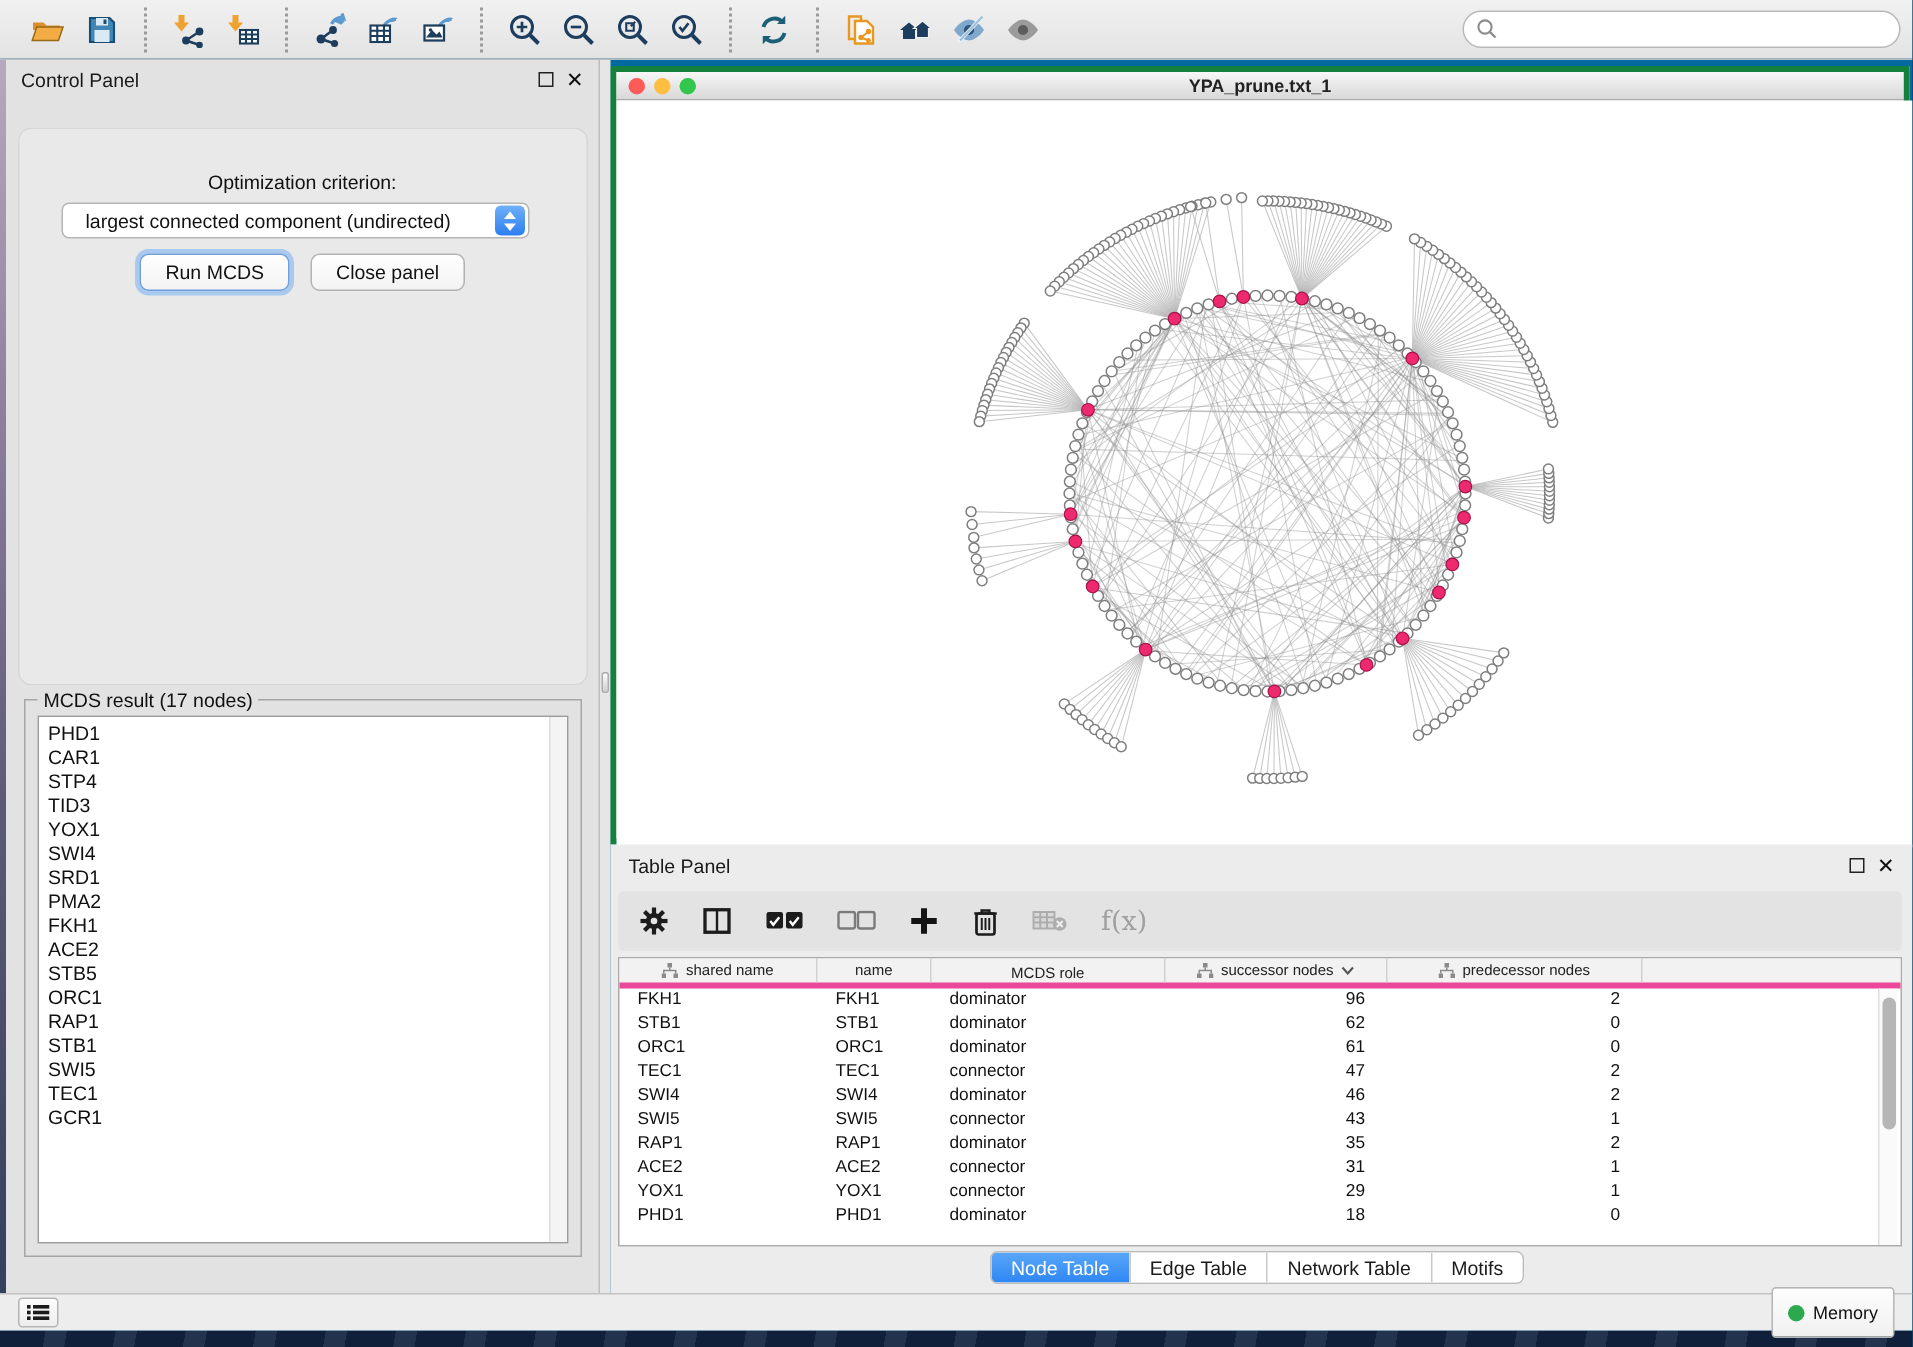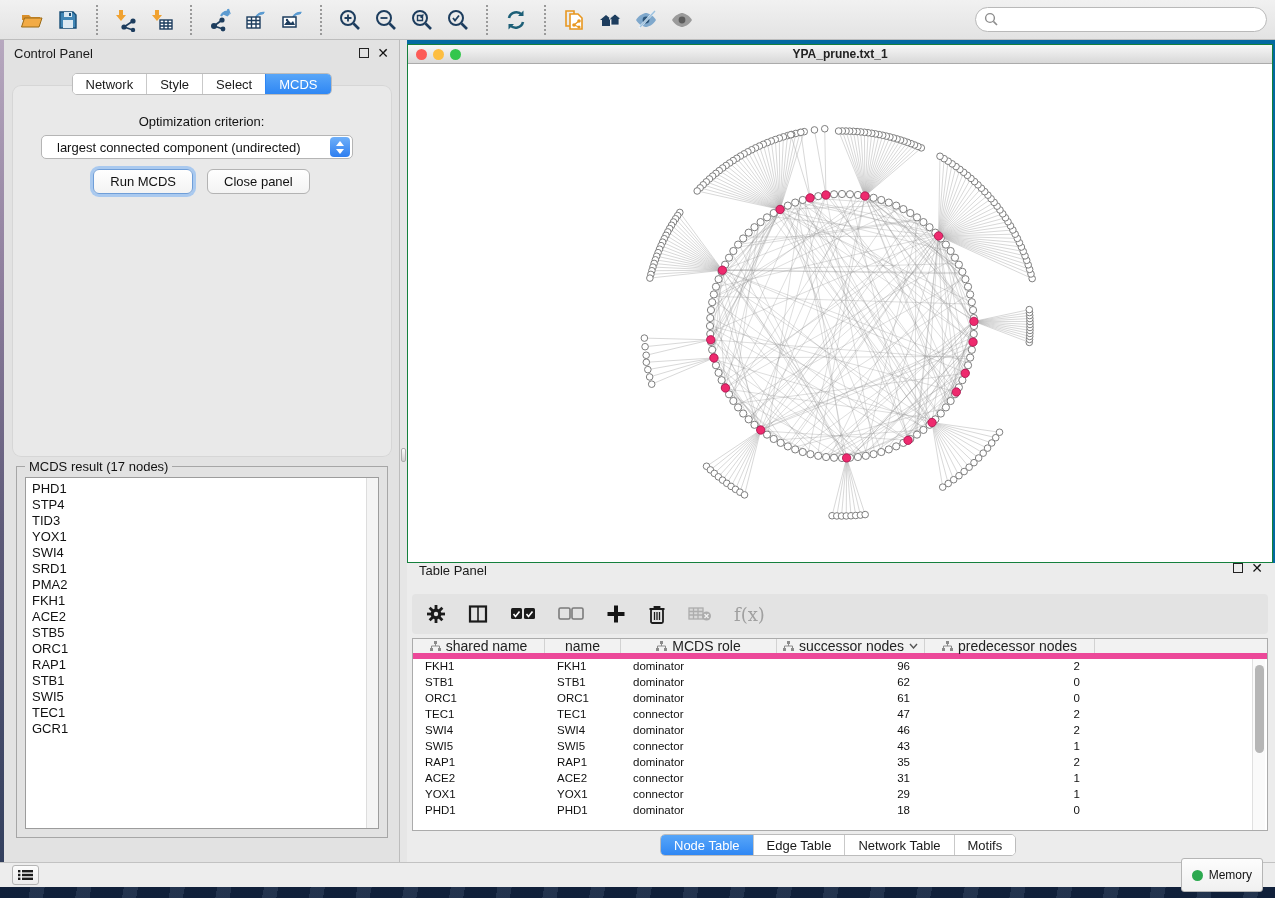--- a/index.html
+++ b/index.html
@@ -65,46 +65,46 @@
   .result-items { flex:1; padding:3px 0 0 6px; font-size:13px; line-height:16px; color:#111; }
   .result-scroll { width:12px; background:#f4f4f4; border-left:1px solid #ddd; }
 
   
   .vsplit { position:absolute; left:400px; top:40px; width:7px; height:822px; background:#e6e6e6; }
   .vsplit .grip { position:absolute; left:1px; top:408px; width:5px; height:14px;
     background:linear-gradient(#fdfdfd,#cfcfcf); border:1px solid #adadad; border-radius:2px; }
 
   
   .net-window { position:absolute; left:407px; top:44px; width:866px; height:519px;
-    border:1px solid #15803d; background:#fff; }
+    border:4px solid #15803d; background:#fff; }
   .net-titlebar { height:19px; background:linear-gradient(#f7f7f7,#d8d8d8);
     border-bottom:1px solid #ababab; display:flex; align-items:center; position:relative; }
   .lights { display:flex; gap:6px; margin-left:8px; }
   .light { width:11px; height:11px; border-radius:50%; }
   .net-title { position:absolute; left:0; right:0; text-align:center; font-size:12px; font-weight:700; color:#222; }
   .net-canvas { position:absolute; left:0; top:19px; width:864px; height:498px; background:#fff; }
 
   
   .table-panel { position:absolute; left:407px; top:563px; width:868px; height:299px; background:#ececec; }
-  .tp-header { height:28px; display:flex; align-items:flex-start; padding:0 12px;gap:32px; }
+  .tp-header { height:28px; display:flex; align-items:center; padding:0 12px;gap:32px; }
   .tp-title { font-size:13px; color:#1a1a1a; }
   .tp-toolbar { position:absolute; left:5px; top:31px; width:856px; height:40px; background:#e3e3e3;
     border-radius:4px; display:flex; align-items:center; padding:0 14px; gap:22px; }
   .tp-toolbar .ticon { display:flex; align-items:center; justify-content:center; background:none; border:none; }
   .fx { font-family:"DejaVu Serif","Liberation Serif",serif; font-size:18px; color:#a0a0a0; }
   .ntable { position:absolute; left:5px; top:75px; width:856px; height:193px; background:#fff;
     border:1px solid #ababab; display:flex; flex-direction:column; }
-  .thead { display:flex; height:20px; background:#f2f2f2; border-bottom:6px solid #ec4899;
-    font-size:14px; color:#222; flex:none; }
+  .thead { display:flex; height:20px; background:#f2f2f2; border-bottom:4px solid #ec4899;
+    font-size:10px; color:#222; flex:none; }
   .th { display:flex; align-items:center; justify-content:center; gap:5px; border-right:1px solid #d2d2d2; }
   .tbody { flex:1; position:relative; overflow:hidden; }
   .trow { display:flex; height:16px; font-size:11.5px; color:#111; }
   .td { padding:1px 8px 0 12px; border-right:1px solid transparent; white-space:nowrap; overflow:hidden; }
   .td.num { text-align:right; padding-right:14px; }
-  .c0 { width:132px; } .c1 { width:76px; } .c2 { width:156px; } .c3 { width:148px; } .c4 { width:170px; }
+  .c0 { width:132px; } .c1 { width:76px; } .c2 { width:156px;flex-direction:column; } .c3 { width:148px; } .c4 { width:170px; }
   .cx { flex:1; }
   .tscroll { position:absolute; right:2px; top:0; bottom:0; width:13px; background:#fafafa; border-left:1px solid #e0e0e0; }
   .tthumb { position:absolute; left:2px; top:6px; width:9px; height:88px; background:#b6b6b6; border-radius:5px; }
   .tp-tabs { top:271px; left:253px; }
   .tp-tabs .segtab.active { background:linear-gradient(#58a6f8,#2f87f4); color:#fff; }
 
   
   .statusbar { position:absolute; left:0; top:862px; width:1275px; height:25px; background:#ededed;
     border-top:1px solid #c2c2c2; display:flex; align-items:center; padding:0 12px; }
   .sb-btn { width:27px; height:20px; background:linear-gradient(#fcfcfc,#ededed); border:1px solid #b5b5b5;
@@ -278,26 +278,20 @@
   <div class="left-strip"></div>
   <div class="control-panel">
     <div class="cp-header">
       <span class="cp-title">Control Panel</span>
       <span class="panel-icons">
         <span class="float-ico"></span>
         <span class="close-ico">✕</span>
       </span>
     </div>
     <div class="cp-inner"></div>
-    <div class="seg cp-tabs">
-      <span class="segtab">Network</span>
-      <span class="segtab">Style</span>
-      <span class="segtab">Select</span>
-      <span class="segtab active">MCDS</span>
-    </div>
     <div class="opt-label">Optimization criterion:</div>
     <div class="criterion">
       <span class="val">largest connected component (undirected)</span>
       <span class="stepper">
         <svg viewBox="0 0 10 7">
             <path d="M1 6 L5 1 L9 6z" fill="#fff"></path>
           </svg>
         <svg viewBox="0 0 10 7">
             <path d="M1 1 L5 6 L9 1z" fill="#fff"></path>
           </svg>
@@ -305,20 +299,21 @@
     </div>
     <div class="btn-row">
       <button class="pbtn focused">Run MCDS</button>
       <button class="pbtn">Close panel</button>
     </div>
     <div class="result-box">
       <span class="result-legend">MCDS result (17 nodes)</span>
       <div class="result-list">
         <div class="result-items">
             <div>PHD1</div>
+            <div>CAR1</div>
             <div>STP4</div>
             <div>TID3</div>
             <div>YOX1</div>
             <div>SWI4</div>
             <div>SRD1</div>
             <div>PMA2</div>
             <div>FKH1</div>
             <div>ACE2</div>
             <div>STB5</div>
             <div>ORC1</div>

